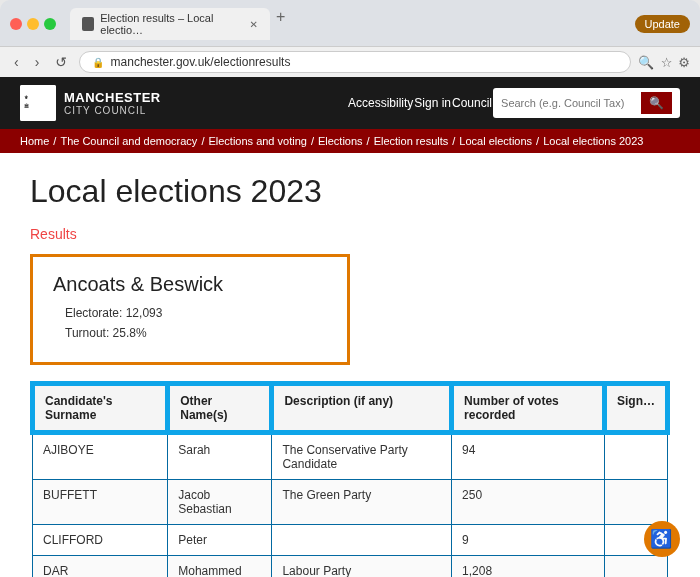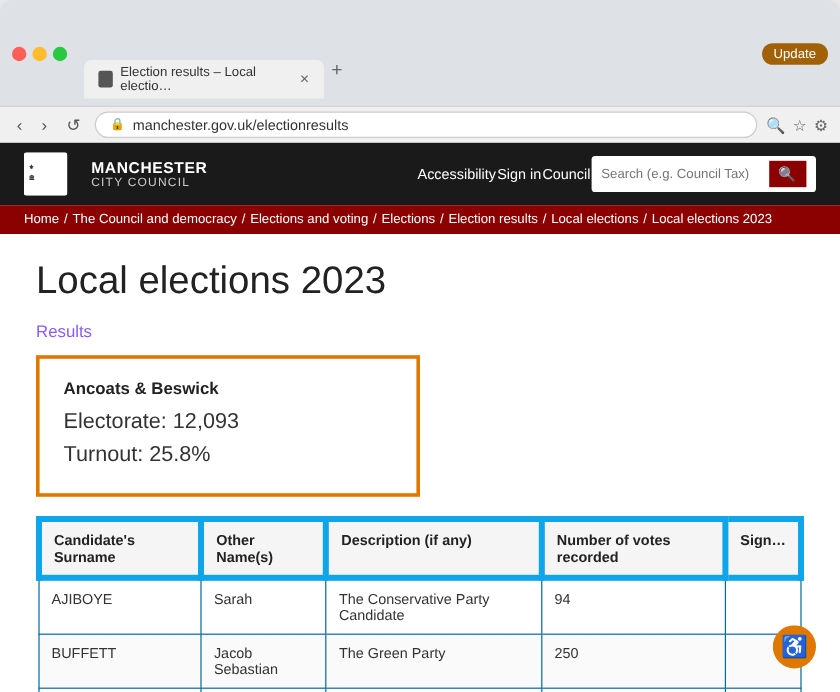--- a/index.html
+++ b/index.html
@@ -6,65 +6,65 @@
     body { font-family: Arial, sans-serif; background: #e8e8e8; width: 700px; height: 577px; overflow: hidden; }
 
     
     .browser-chrome { background: #dee1e6; border-radius: 10px 10px 0 0; }
     .browser-titlebar { display: flex; align-items: center; padding: 8px 10px 6px; gap: 6px; }
     .traffic-lights { display: flex; gap: 5px; }
     .traffic-light { width: 12px; height: 12px; border-radius: 50%; }
     .tl-red { background: #ff5f56; }
     .tl-yellow { background: #ffbd2e; }
     .tl-green { background: #27c93f; }
-    .tab-bar { display: flex; margin-left: 8px; flex: 1; margin-top: 42px; }
+    .tab-bar { display: flex; margin-left: 8px; flex: 1; }
     .tab-active { background: #f0f0f0; border-radius: 6px 6px 0 0; padding: 4px 12px; font-size: 11px; color: #333; display: flex; align-items: center; gap: 6px; max-width: 200px; }
     .tab-favicon { width: 14px; height: 14px; background: #555; border-radius: 2px; display: inline-block; }
     .tab-close { font-size: 10px; color: #666; margin-left: 4px; }
     .tab-new { font-size: 16px; color: #666; margin-left: 6px; cursor: pointer; }
     .browser-update { background: #a16207; color: white; font-size: 11px; padding: 3px 10px; border-radius: 10px; margin-left: auto; }
 
     .browser-addressbar { background: #f0f0f0; display: flex; align-items: center; padding: 4px 10px; gap: 8px; border-top: 1px solid #ccc; }
     .nav-btn { font-size: 14px; color: #555; cursor: pointer; padding: 2px 4px; }
     .address-input { flex: 1; background: white; border: 1px solid #ccc; border-radius: 20px; padding: 3px 12px; font-size: 12px; color: #333; display: flex; align-items: center; gap: 6px; }
     .address-lock { font-size: 10px; color: #555; }
     .address-icons { display: flex; gap: 6px; margin-left: auto; align-items: center; }
     .addr-icon { font-size: 13px; color: #666; }
 
     
     .website { background: white; }
 
     
     .site-header { background: #1a1a1a; display: flex; align-items: center; padding: 8px 20px; gap: 20px; }
-    .logo-area { display: flex; align-items: center; gap: 20px; }
+    .logo-area { display: flex; align-items: center; gap: 8px; }
     .logo-icon { width: 36px; height: 36px; background: white; border-radius: 2px; display: flex; align-items: center; justify-content: center; font-size: 8px; color: #333; font-weight: bold; overflow: hidden; }
     .logo-text { color: white; }
     .logo-title { font-size: 13px; font-weight: bold; letter-spacing: 0.5px; line-height: 1.2; }
     .logo-subtitle { font-size: 10px; letter-spacing: 1px; color: #ccc; }
     .header-nav { display: flex; gap: 1px; margin-left: auto; align-items: center; }
     .header-nav a { color: white; font-size: 12px; text-decoration: none; }
     .header-search { display: flex; align-items: center; background: white; border: none; padding: 4px 8px; border-radius: 3px; }
     .header-search input { border: none; outline: none; font-size: 11px; color: #999; width: 140px; }
     .search-btn { background: #8b0000; color: white; border: none; padding: 4px 8px; cursor: pointer; font-size: 12px; }
 
     
     .breadcrumb-bar { background: #8b0000; padding: 6px 20px; display: flex; align-items: center; gap: 4px; flex-wrap: wrap; }
     .breadcrumb-bar a, .breadcrumb-bar span { color: white; font-size: 11px; text-decoration: none; }
     .breadcrumb-sep { color: rgba(255,255,255,0.7); font-size: 11px; }
     .breadcrumb-current { color: white; font-size: 11px; }
 
     
     .main-content { padding: 20px 30px; background: white; }
     .page-title { font-size: 32px; font-weight: 300; color: #222; margin-bottom: 16px; }
-    .results-link { color: #8b5cf6; font-size: 14px; text-decoration: none; display: block; margin-bottom: 12px; }
+    .results-link { color: #ef4444; font-size: 14px; text-decoration: none; display: block; margin-bottom: 12px; }
 
     
     .ward-card { border: 3px solid #e07800; padding: 16px 20px; margin-bottom: 16px; max-width: 320px; background: white; }
-    .ward-title { font-size: 14px; font-weight: bold; color: #222; margin-bottom: 10px; }
-    .ward-info { font-size: 18px; color: #333; margin-bottom: 6px; }
+    .ward-title { font-size: 20px; font-weight: normal; color: #222; margin-bottom: 10px; }
+    .ward-info { font-size: 12px; color: #333; margin-bottom: 6px; margin-left: 12px; }
 
     
     .results-table { width: 100%; border-collapse: collapse; font-size: 12px; }
     .results-table th { background: #f5f5f5; border: 5px solid #0ea5e9; padding: 8px 10px; text-align: left; font-size: 12px; font-weight: bold; color: #222; vertical-align: top; }
     .results-table td { border: 1px solid #0369a1; padding: 8px 10px; vertical-align: top; color: #333; font-size: 12px; }
     .results-table tr:nth-child(even) td { background: #fafafa; }
 
     
     .accessibility-btn { position: fixed; bottom: 20px; right: 20px; background: #e07800; color: white; border-radius: 50%; width: 36px; height: 36px; display: flex; align-items: center; justify-content: center; font-size: 18px; cursor: pointer; }
   </style>

